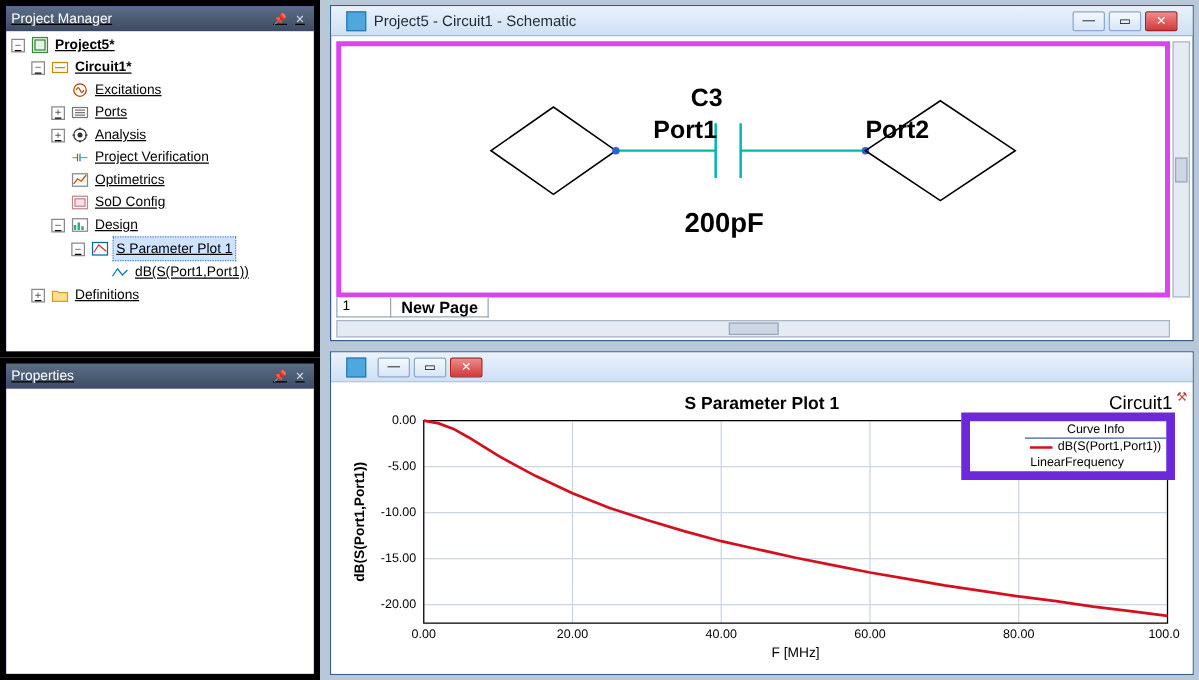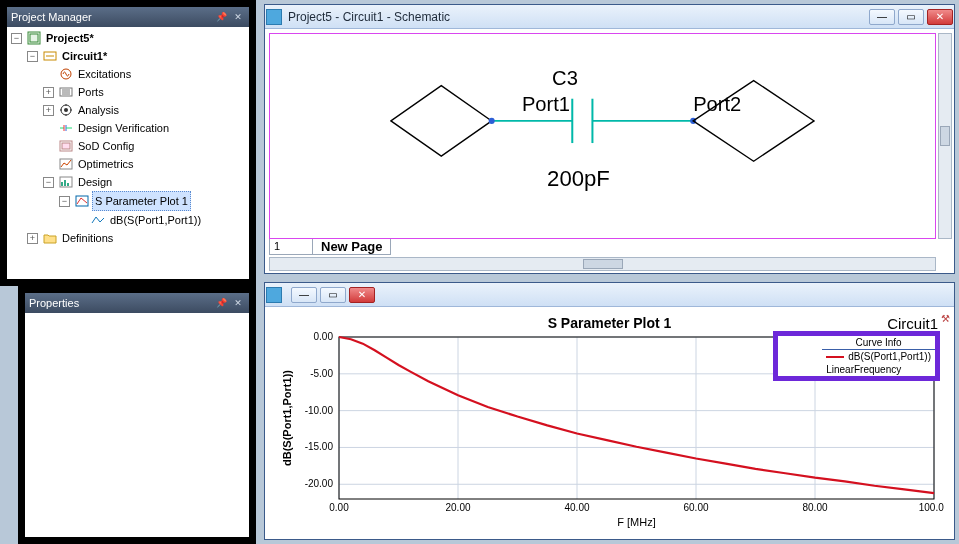--- a/index.html
+++ b/index.html
@@ -1,56 +1,56 @@
 <!DOCTYPE html>
 <html><head>
 <meta charset="utf-8">
 <style>
 * { box-sizing: border-box; margin: 0; padding: 0; font-family: "Segoe UI", Tahoma, sans-serif; }
 body { width: 959px; height: 544px; background: #b8c8d8; display: flex; overflow: hidden; }
 
 .left-col { width: 256px; display: flex; flex-direction: column; }
 .right-col { flex: 1; display: flex; flex-direction: column; padding: 4px 4px 4px 8px; gap: 8px; }
 
-.panel { background: #8b5cf6; border: 7px solid #000000; display: flex; flex-direction: column; }
+.panel { background: #8b5cf6; border: 5px solid #000000; display: flex; flex-direction: column; text-decoration: underline; }
 .panel-hdr { height: 20px; background: linear-gradient(#5b6e88, #3c4b61); color: #fff; font-size: 11px;
   display: flex; align-items: center; padding: 0 4px; }
 .panel-hdr .title { flex: 1; }
 .panel-hdr .btn { width: 14px; height: 14px; margin-left: 2px; display: flex; align-items: center;
   justify-content: center; font-size: 9px; cursor: pointer; color: #cfd8e4; }
 .panel-body { flex: 1; overflow: auto; background: #fff; }
 
 .pm { flex: 1; }
-.props { height: 258px; margin-left: 18px; }
+.props { height: 258px; }
 
 .tree { font-size: 11px; padding: 2px 0 0 4px; color: #000; }
 .tree ul { list-style: none; padding-left: 16px; }
 .tree > ul { padding-left: 0; }
 .tree li { white-space: nowrap; line-height: 18px; display: block; }
 .row { display: flex; align-items: center; gap: 2px; }
 .toggle { width: 11px; height: 11px; border: 1px solid #888; font-size: 9px; line-height: 8px;
   text-align: center; background: #fff; color: #555; cursor: pointer; margin-right: 2px; }
 .toggle.none { border: none; background: transparent; }
 .ico { width: 16px; height: 16px; display: inline-flex; align-items: center; justify-content: center; }
 .lbl { padding: 0 2px; }
 .lbl.bold { font-weight: bold; }
 .lbl.sel { background: #cfe3ff; border: 1px dotted #5b8bd0; }
 
 .mdi { flex: 1; background: #fff; border: 1px solid #3b5a8a; display: flex; flex-direction: column; }
 .mdi-titlebar { height: 24px; background: linear-gradient(#eaf2fb,#cfe0f5);
-  border-bottom: 1px solid #9fb7d9; display: flex; align-items: center; padding: 0 1px; font-size: 12px; }
+  border-bottom: 1px solid #9fb7d9; display: flex; align-items: center; padding: 0 12px; font-size: 12px; }
 .mdi-titlebar .ticon { width:16px; height:16px; background:#4ea8de; border:1px solid #2b7bb0; margin-right:6px; }
 .mdi-titlebar .ttext { flex:1; color:#1f2b3a; }
 .mdi-titlebar .wbtn { width:26px; height:16px; margin-left:3px; border:1px solid #8fa8cc;
   background: linear-gradient(#f4f9ff,#d8e6f7); display:flex; align-items:center; justify-content:center;
   font-size:10px; cursor:pointer; border-radius:2px; }
 .mdi-titlebar .wbtn.close { background: linear-gradient(#f08a8a,#d23b3b); color:#fff; border-color:#a32222; }
 
 .mdi-body { flex:1; position:relative; overflow:hidden; }
-.schem-canvas { position:absolute; inset:4px 18px 34px 4px; border:1px solid #d946ef; background:#fff; }
+.schem-canvas { position:absolute; inset:4px 18px 34px 4px; border:4px solid #d946ef; background:#fff;font-weight:bold; }
 .vscroll { position:absolute; top:4px; right:2px; bottom:34px; width:14px; background:#e5ebf2;
   border:1px solid #aab7c7; }
 .vscroll .thumb { position:absolute; left:1px; right:1px; top:50%; height:20px; background:#cdd7e3;
   border:1px solid #9aa7b8; transform:translateY(-50%); }
 .hscroll { position:absolute; left:4px; right:18px; bottom:18px; height:14px; background:#e5ebf2;
   border:1px solid #aab7c7; }
 .hscroll .thumb { position:absolute; top:1px; bottom:1px; left:50%; width:40px; background:#cdd7e3;
   border:1px solid #9aa7b8; transform:translateX(-50%); }
 .tabstrip { position:absolute; left:4px; right:18px; bottom:2px; height:16px; display:flex; align-items:flex-end; }
 .tab { border:1px solid #9aa7b8; border-top:none; background:#f3f5f8; font-size:13px;
@@ -58,21 +58,21 @@
 .tab.active { background:#fff; font-weight:bold; }
 .page-num { width:44px; height:16px; border:1px solid #9aa7b8; border-top:none; background:#fff;
   font-size:11px; line-height:15px; text-align:left; padding-left:4px; margin-right:-1px; }
 
 .schem-svg { width:100%; height:100%; }
 .schem-svg text { font-family: Arial, sans-serif; }
 
 .plot-body { flex:1; background:#fff; position:relative; padding:8px 10px 6px 10px; }
 .plot-title { text-align:center; font-size:14px; font-weight:bold; }
 .plot-circuit { position:absolute; top:8px; right:16px; font-size:15px; }
-.legend { position:absolute; top:24px; right:14px; border:5px solid #6d28d9; background:#fff;
+.legend { position:absolute; top:24px; right:14px; border:7px solid #6d28d9; background:#fff;
   font-size:10px; min-width:132px;padding-left:44px; }
 .legend .lh { text-align:center; border-bottom:1px solid #3a5fa8; padding:1px 4px; }
 .legend .lrow { display:flex; align-items:center; gap:4px; padding:1px 4px; }
 .legend .swatch { width:18px; height:0; border-top:2px solid #d4101f; }
 .plot-svg { width:100%; height:calc(100% - 20px); }
 .axis { stroke:#000; stroke-width:1; }
 .grid { stroke:#ccd5e2; stroke-width:1; }
 .curve { stroke:#d4101f; stroke-width:2.2; fill:none; }
 .tick-lbl { font-size:10px; fill:#000; }
 .axis-lbl { font-size:11px; fill:#000; }
@@ -161,45 +161,45 @@
                     <div class="row">
                       <span class="toggle none"></span>
                       <span class="ico">
                         <svg width="14" height="12">
                           <line x1="1" y1="6" x2="5" y2="6" stroke="#2d7"></line>
                           <line x1="5" y1="3" x2="5" y2="9" stroke="#e33"></line>
                           <line x1="7" y1="3" x2="7" y2="9" stroke="#36d"></line>
                           <line x1="7" y1="6" x2="13" y2="6" stroke="#2d7"></line>
                         </svg>
                       </span>
-                      <span class="lbl">Design Verification</span>
+                      <span class="lbl">Project Verification</span>
+                    </div>
+                  </li>
+                <li>
+                    <div class="row">
+                      <span class="toggle none"></span>
+                      <span class="ico">
+                        <svg width="14" height="12">
+                          <rect x="1" y="1" width="12" height="10" fill="#fff" stroke="#888"></rect>
+                          <polyline points="2,9 5,5 8,7 12,2" fill="none" stroke="#c40"></polyline>
+                        </svg>
+                      </span>
+                      <span class="lbl">Optimetrics</span>
                     </div>
                   </li>
                 <li>
                     <div class="row">
                       <span class="toggle none"></span>
                       <span class="ico">
                         <svg width="14" height="12">
                           <rect x="1" y="1" width="12" height="10" fill="#fff" stroke="#b88"></rect>
                           <rect x="3" y="3" width="8" height="6" fill="#fde" stroke="#b88"></rect>
                         </svg>
                       </span>
                       <span class="lbl">SoD Config</span>
-                    </div>
-                  </li>
-                <li>
-                    <div class="row">
-                      <span class="toggle none"></span>
-                      <span class="ico">
-                        <svg width="14" height="12">
-                          <rect x="1" y="1" width="12" height="10" fill="#fff" stroke="#888"></rect>
-                          <polyline points="2,9 5,5 8,7 12,2" fill="none" stroke="#c40"></polyline>
-                        </svg>
-                      </span>
-                      <span class="lbl">Optimetrics</span>
                     </div>
                   </li>
                 <li>
                   <div class="row">
                       <span class="toggle">−</span>
                       <span class="ico">
                         <svg width="14" height="12">
                           <rect x="1" y="1" width="12" height="10" fill="#fff" stroke="#888"></rect>
                           <rect x="2" y="6" width="2" height="4" fill="#3a8"></rect>
                           <rect x="5" y="4" width="2" height="6" fill="#3a8"></rect>

